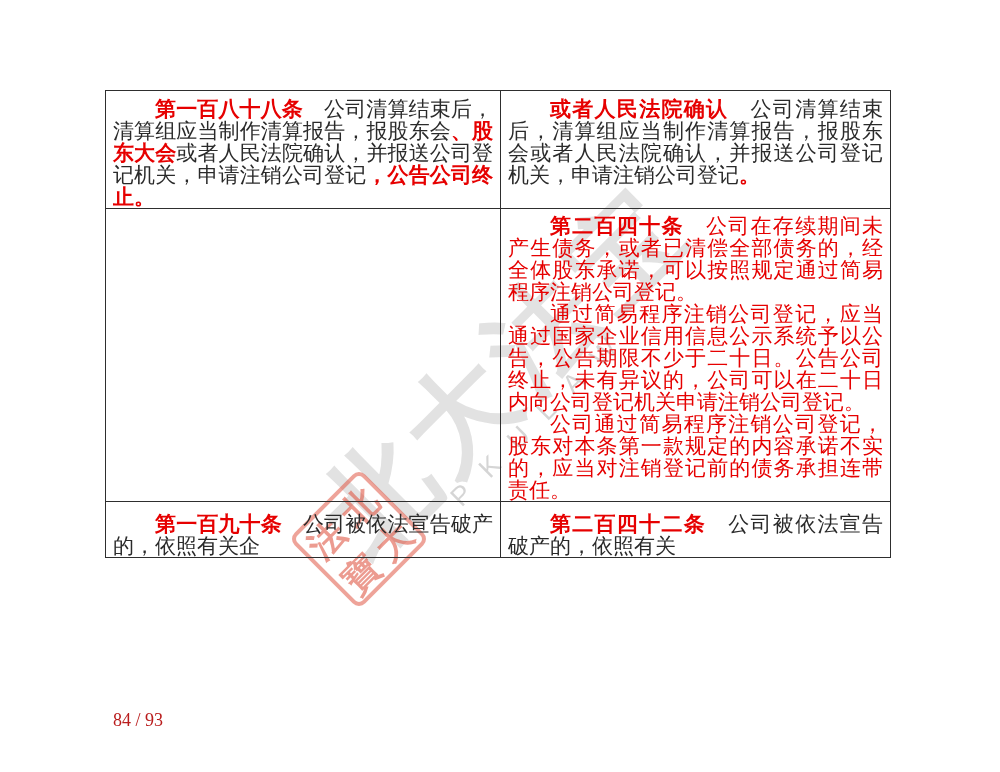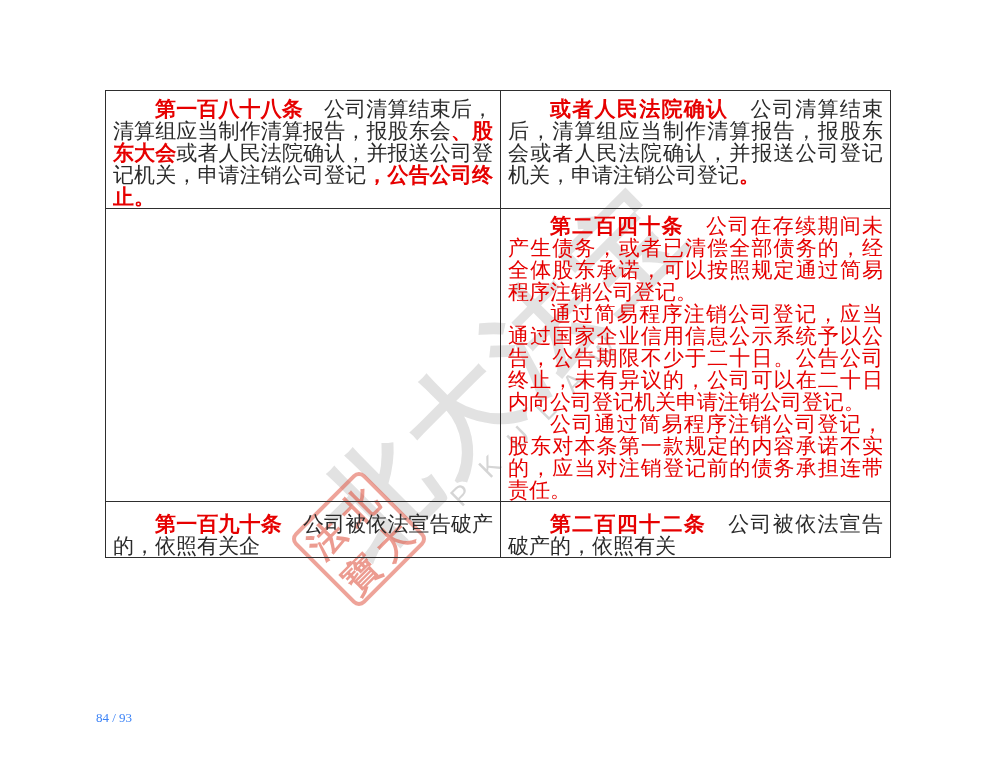--- a/index.html
+++ b/index.html
@@ -63,22 +63,22 @@
   tr.r3{height:51px;}
   td.pad-a{padding-top:6px;}
   td.pad-b{padding-top:22px;}
   tr.r3 td{padding-top:11px;}
   td p{margin:0;text-indent:2em;}
   .seg-black{color:var(--text-black,#2a2a2a);}
   .seg-red{color:var(--law-red,#e60000);}
   .seg-red-bold{color:var(--law-red,#e60000);font-weight:700;}
   
   .page-num{
-    position:absolute;left:96px;top:710px;
-    font-size:13px;color:#3b82f6;z-index:1;
+    position:absolute;left:113px;top:710px;
+    font-size:18px;color:#b91c1c;z-index:1;
   }
 </style>
 </head>
 <body>
 
 <div class="page">
 
   <div class="wm-script">北大法宝</div>
   <div class="wm-latin">PKULAW</div>
   <div class="seal">

